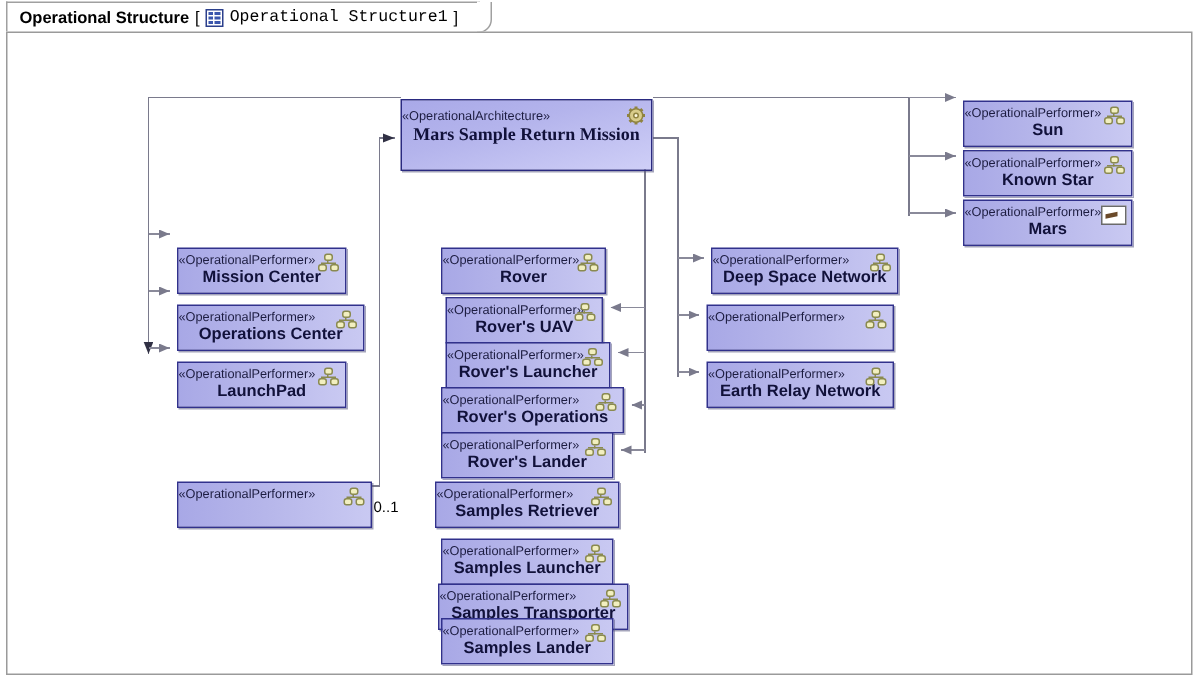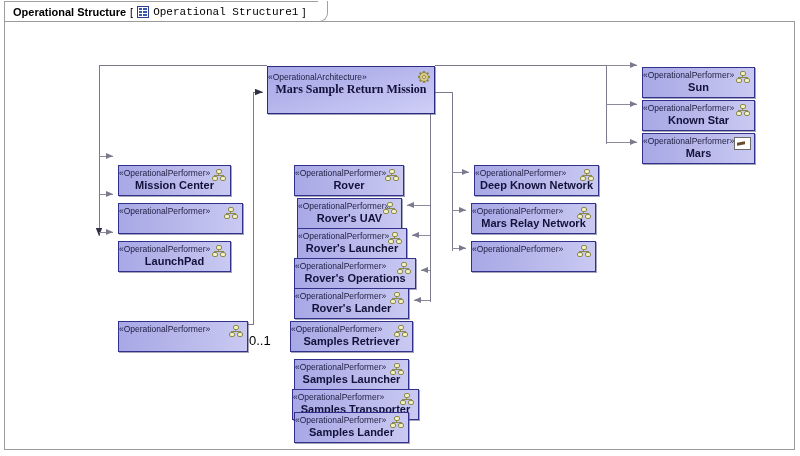--- a/index.html
+++ b/index.html
@@ -204,21 +204,21 @@
     width: 2px; height: 12px;
     left: 5px; top: 0;
   }
   .gear-icon .tooth.t2 { transform: rotate(45deg); }
   .gear-icon .tooth.t3 { transform: rotate(90deg); }
   .gear-icon .tooth.t4 { transform: rotate(135deg); }
 
   
   .mult {
     position: absolute;
-    font-size: 13px;
+    font-size: 10px;
     color: #000;
     background: transparent;
     white-space: nowrap;
   }
 </style>
 </head>
 <body>
 
 <div id="app">
 
@@ -325,20 +325,21 @@
           <span class="nicon">
             <span class="blob b-top"></span>
             <span class="bar"></span>
             <span class="stem"></span>
             <span class="blob b-bl"></span>
             <span class="blob b-br"></span>
           </span>
         </div>
         <div class="node" style="left: 113px; top: 181px; width: 125px; height: 31px;">
           <div class="stereo">«OperationalPerformer»</div>
+          <div class="nname">Operations Center</div>
           <span class="nicon">
             <span class="blob b-top"></span>
             <span class="bar"></span>
             <span class="stem"></span>
             <span class="blob b-bl"></span>
             <span class="blob b-br"></span>
           </span>
         </div>
         <div class="node" style="left: 113px; top: 219px; width: 113px; height: 31px;">
           <div class="stereo">«OperationalPerformer»</div>
@@ -455,42 +456,42 @@
           <span class="nicon">
             <span class="blob b-top"></span>
             <span class="bar"></span>
             <span class="stem"></span>
             <span class="blob b-bl"></span>
             <span class="blob b-br"></span>
           </span>
         </div>
         <div class="node" style="left: 469px; top: 143px; width: 125px; height: 31px;">
           <div class="stereo">«OperationalPerformer»</div>
-          <div class="nname">Deep Known Network</div>
+          <div class="nname">Deep Space Network</div>
           <span class="nicon">
             <span class="blob b-top"></span>
             <span class="bar"></span>
             <span class="stem"></span>
             <span class="blob b-bl"></span>
             <span class="blob b-br"></span>
           </span>
         </div>
         <div class="node" style="left: 466px; top: 181px; width: 125px; height: 31px;">
           <div class="stereo">«OperationalPerformer»</div>
-          <div class="nname">Mars Relay Network</div>
           <span class="nicon">
             <span class="blob b-top"></span>
             <span class="bar"></span>
             <span class="stem"></span>
             <span class="blob b-bl"></span>
             <span class="blob b-br"></span>
           </span>
         </div>
         <div class="node" style="left: 466px; top: 219px; width: 125px; height: 31px;">
           <div class="stereo">«OperationalPerformer»</div>
+          <div class="nname">Earth Relay Network</div>
           <span class="nicon">
             <span class="blob b-top"></span>
             <span class="bar"></span>
             <span class="stem"></span>
             <span class="blob b-bl"></span>
             <span class="blob b-br"></span>
           </span>
         </div>
       </div>
 

